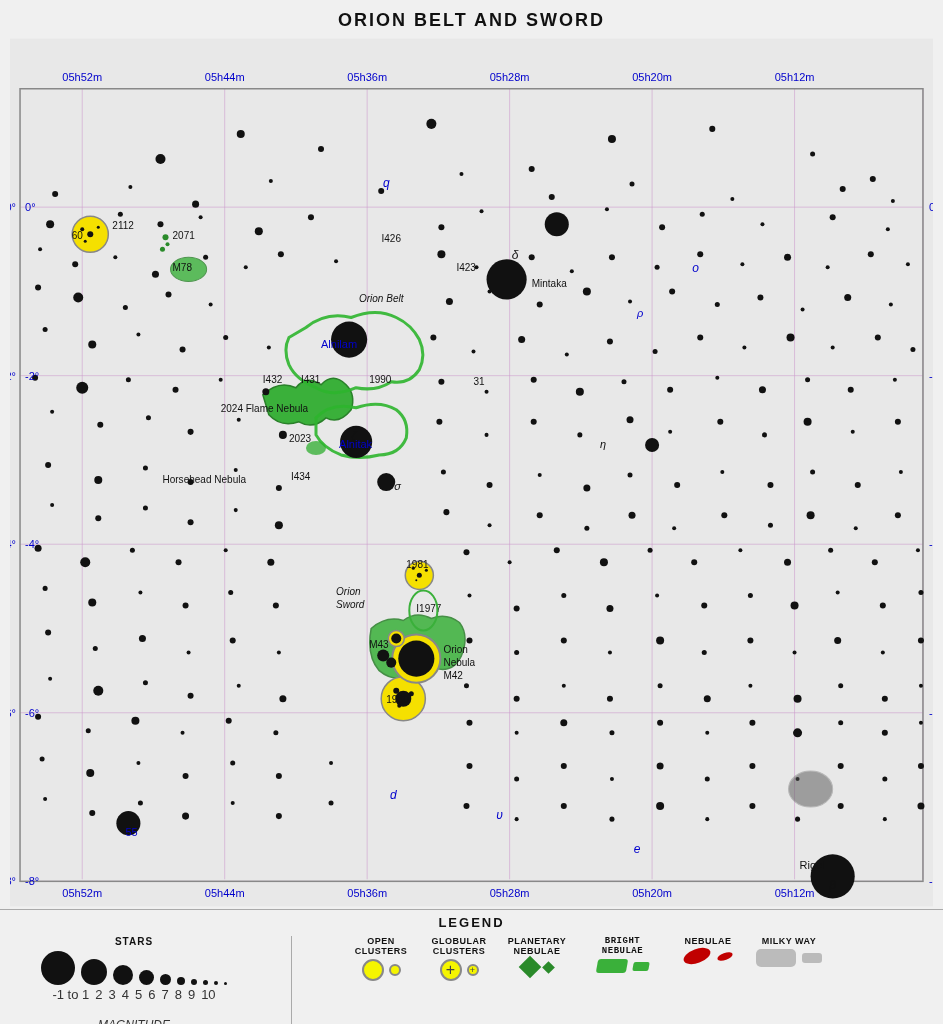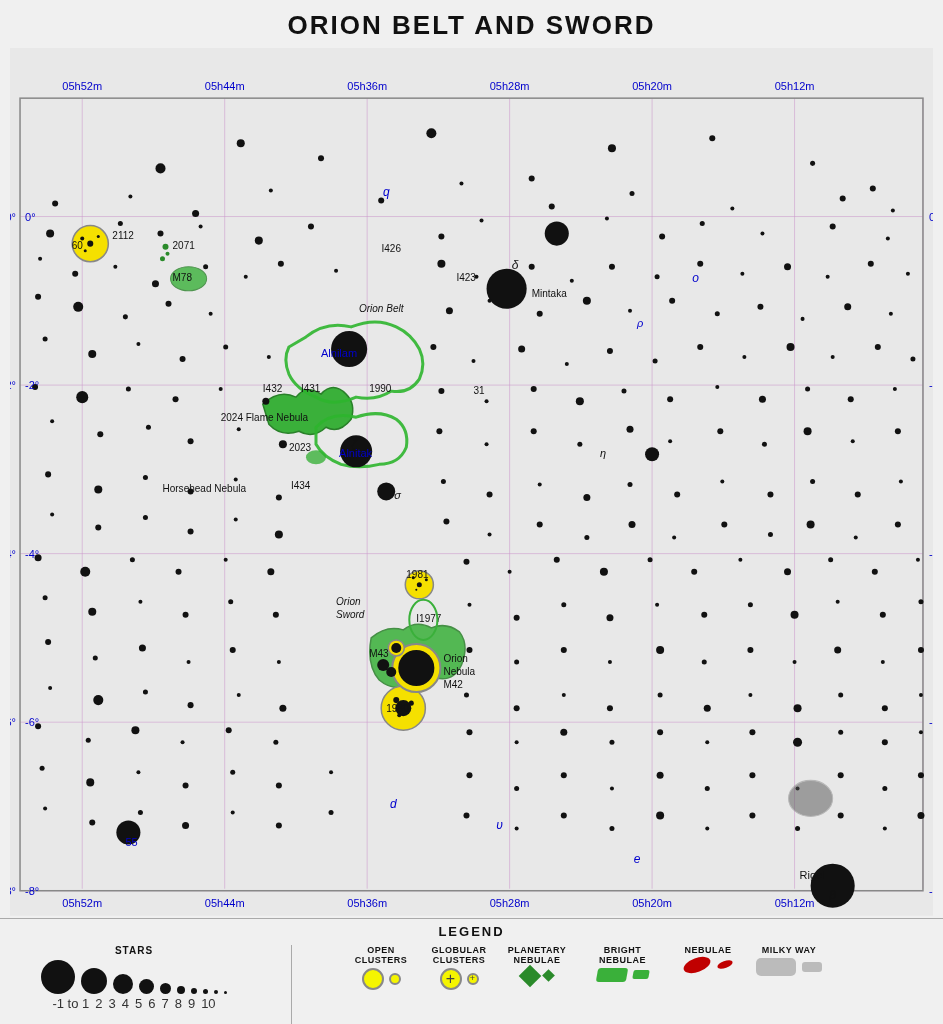--- a/index.html
+++ b/index.html
@@ -19,21 +19,21 @@
       background: #f0f0f0;
     }
 
     #title-area {
       text-align: center;
       padding: 10px 0 5px 0;
       background: #f0f0f0;
     }
 
     #title-area h1 {
-      font-size: 26px;
+      font-size: 18px;
       font-weight: bold;
       letter-spacing: 2px;
       color: #111;
     }
 
     #chart-wrapper {
       flex: 1;
       position: relative;
       margin: 0 10px;
       text-align: right;
@@ -793,21 +793,21 @@
         </div>
 
         <div class="legend-item">
           <div class="legend-item-label">PLANETARY<br>NEBULAE</div>
           <div class="legend-symbols-row" style="align-items:center;gap:6px;">
             <div class="sym-planetary-lg"></div>
             <div class="sym-planetary-sm"></div>
           </div>
         </div>
 
-        <div class="legend-item" style="min-width:75px;">
+        <div class="legend-item" style="min-width:75px;font-family:Liberation Mono, monospace;">
           <div class="legend-item-label">BRIGHT<br>NEBULAE</div>
           <div class="legend-symbols-row" style="align-items:center;gap:6px;">
             <div class="sym-bright-nebula-lg"></div>
             <div class="sym-bright-nebula-sm"></div>
           </div>
         </div>
 
         <div class="legend-item">
           <div class="legend-item-label">NEBULAE</div>
           <div class="legend-symbols-row" style="align-items:center;gap:6px;">

